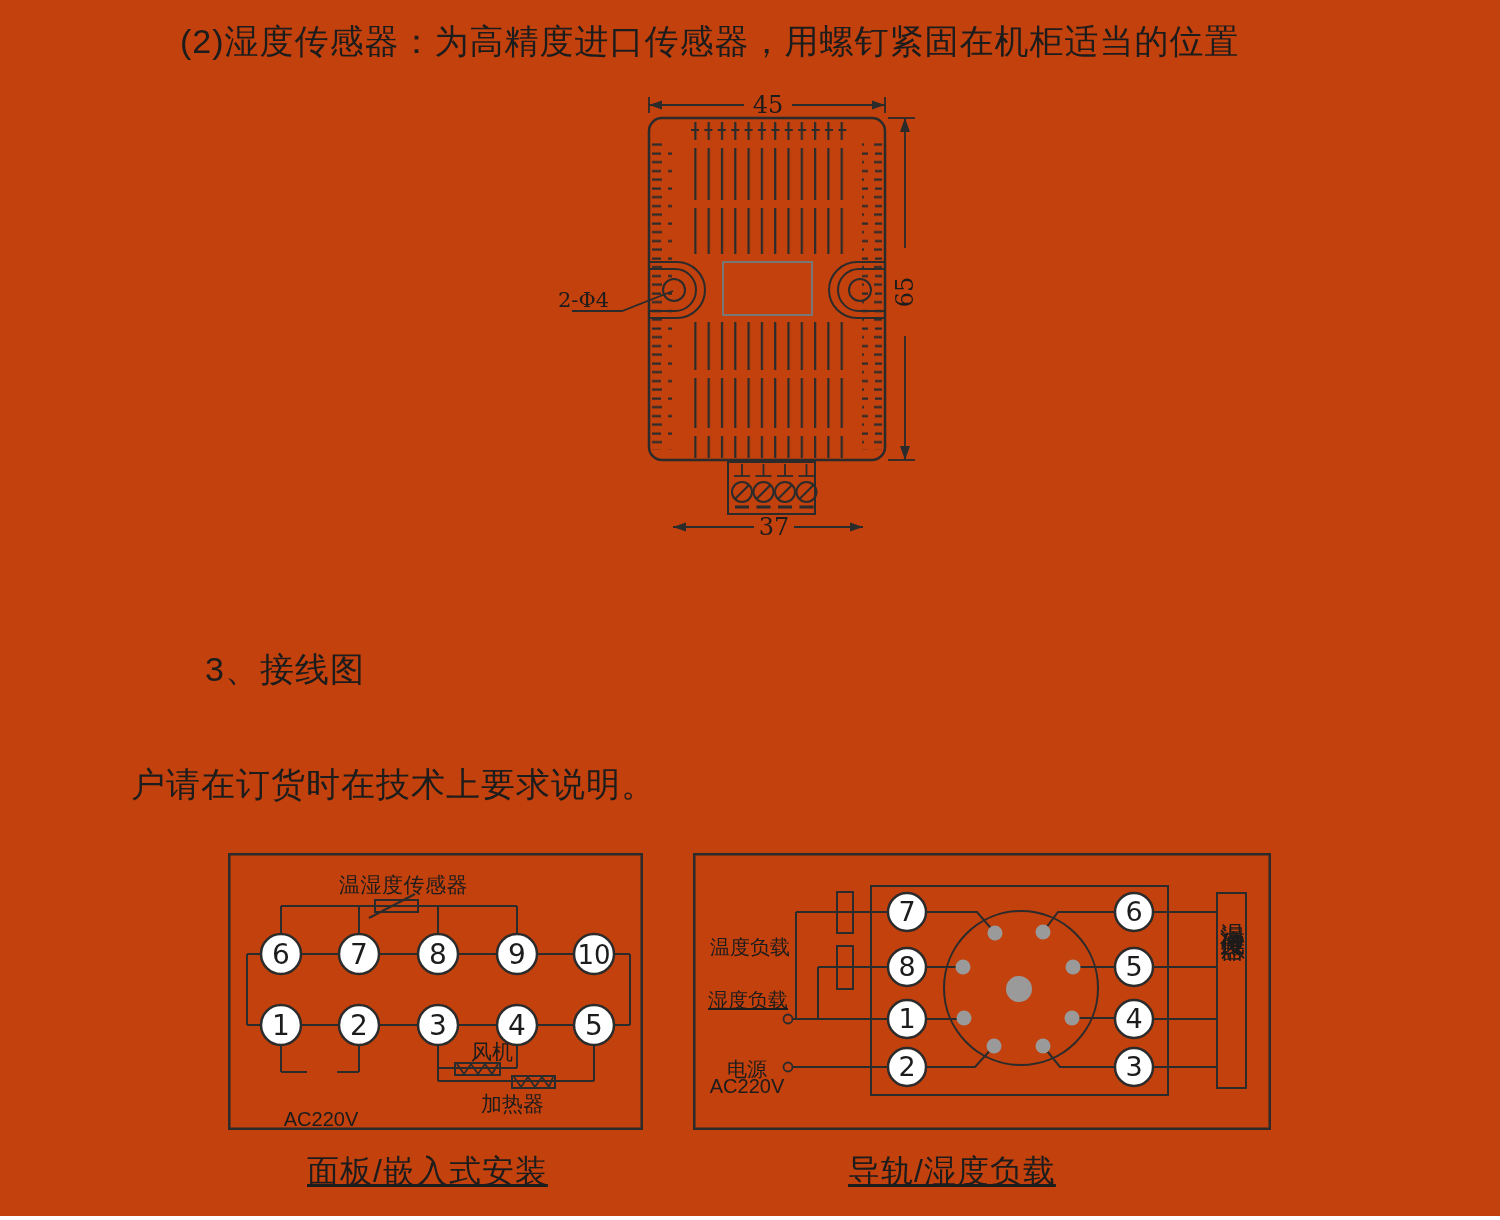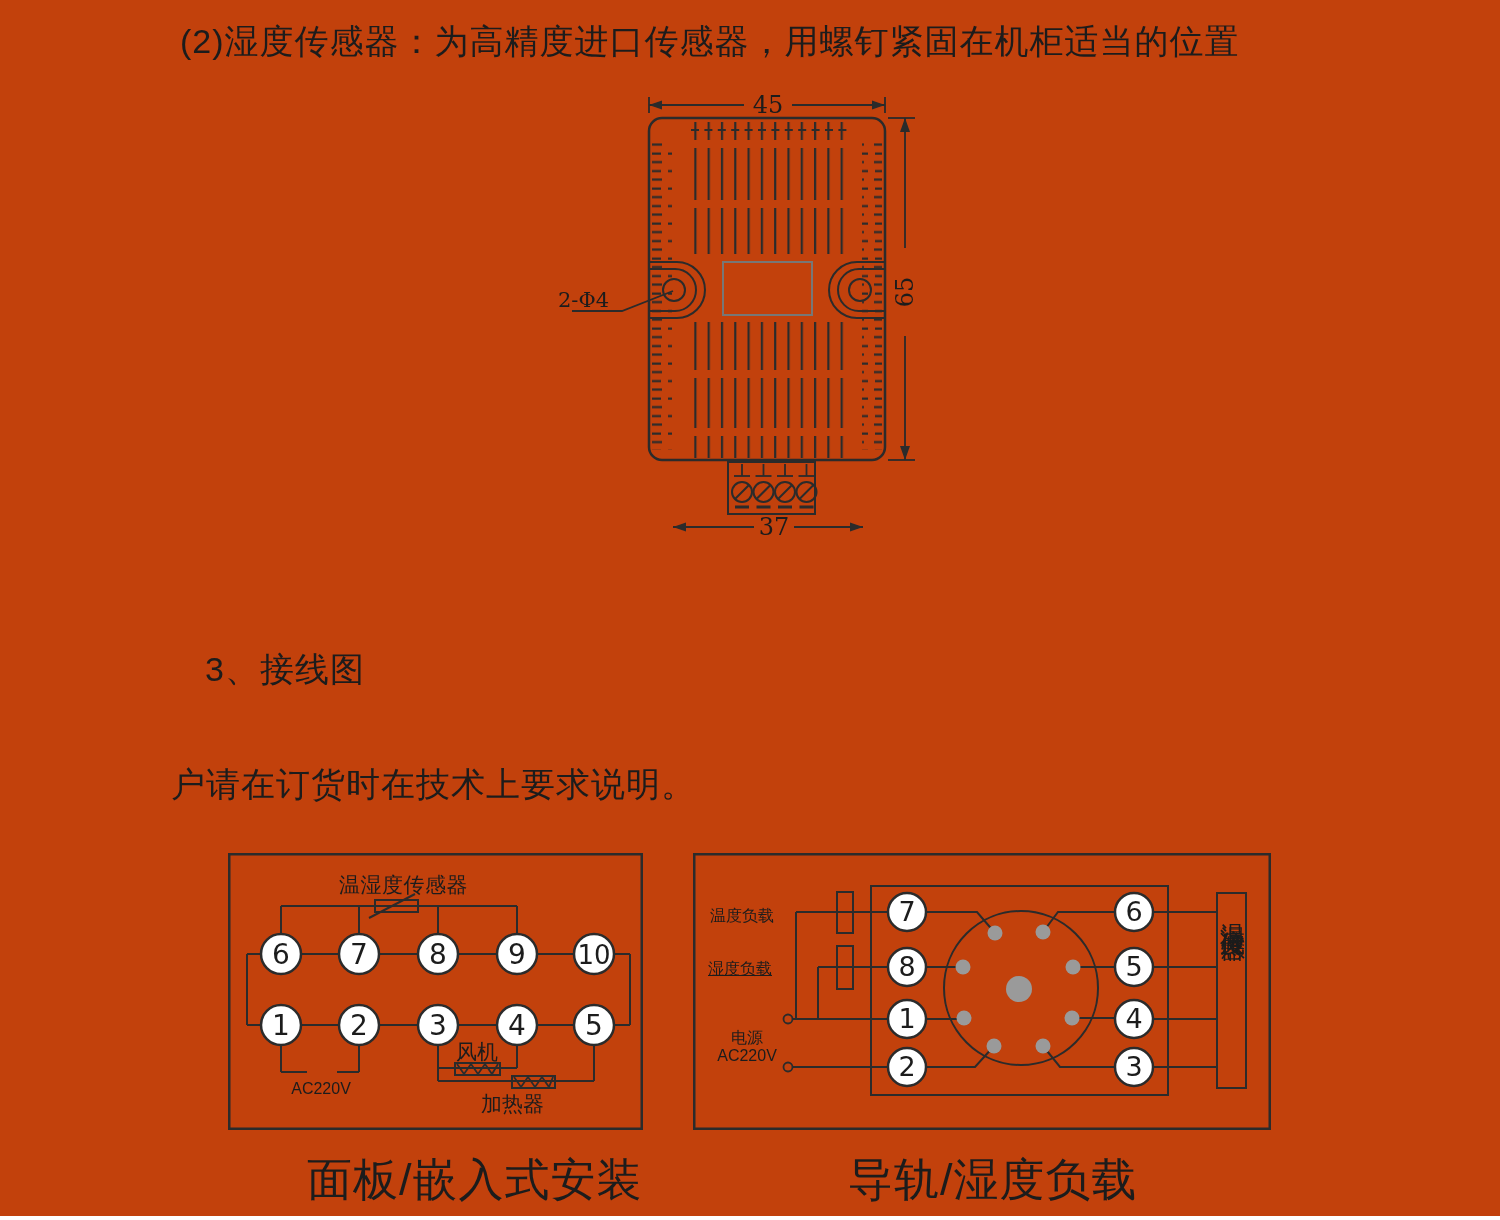--- a/index.html
+++ b/index.html
@@ -1,22 +1,22 @@
 <!DOCTYPE html>
 <html><head>
 <meta charset="utf-8">
 <style>
   html,body{margin:0;padding:0;background:#ffffff;}
   .page{position:relative;width:1500px;height:1216px;background:#c2410c;overflow:hidden;
         font-family:"Liberation Sans","DejaVu Sans",sans-serif;color:#1c1c1c;}
   .t{position:absolute;white-space:nowrap;color:#1c1c1c;}
   .cjk-lg{font-size:34px;letter-spacing:1px;}
   .lbl{font-size:21px;}
-  .lbl20{font-size:16px;}
-  .caption{font-size:45px;font-weight:500;letter-spacing:1px;}
+  .lbl20{font-size:20px;margin-top:28px;}
+  .caption{font-size:32px;font-weight:500;letter-spacing:1px;text-decoration:underline;}
   .center-box{text-align:center;}
   .vlabel{position:absolute;writing-mode:vertical-rl;text-orientation:upright;
           font-size:25px;line-height:30px;letter-spacing:3px;color:#1c1c1c;}
   svg{position:absolute;overflow:visible;}
   .ln{stroke:#2b2b2b;stroke-width:2;fill:none;}
   .ln25{stroke:#2b2b2b;stroke-width:2.5;fill:none;}
   .lnthin{stroke:#2b2b2b;stroke-width:1.8;fill:none;}
   .wcirc{stroke:#2b2b2b;stroke-width:2.5;fill:#ffffff;}
   .num{font-family:"DejaVu Sans","Liberation Sans",sans-serif;fill:#1c1c1c;}
   .dimtxt{font-family:"DejaVu Serif","Liberation Serif",serif;font-size:24px;fill:#1c1c1c;}
@@ -129,21 +129,21 @@
     <g>
       <line class="lnthin" x1="125" y1="447" x2="206" y2="447"></line>
       <line class="lnthin" x1="246" y1="447" x2="315" y2="447"></line>
       <polygon class="arrow" points="125,447 138,442.5 138,451.5"></polygon>
       <polygon class="arrow" points="315,447 302,442.5 302,451.5"></polygon>
       <text class="dimtxt" x="226" y="455" text-anchor="middle">37</text>
     </g>
   </svg>
 
   <div class="t cjk-lg" style="left:205px;top:647px;">3、接线图</div>
-  <div class="t cjk-lg" style="left:131px;top:762px;margin-left:40px;">户请在订货时在技术上要求说明。</div>
+  <div class="t cjk-lg" style="left:131px;top:762px;">户请在订货时在技术上要求说明。</div>
 
   <svg width="415" height="277" viewBox="0 0 415 277" style="left:228px;top:853px;">
     <rect class="ln25" x="1.25" y="1.25" width="412.5" height="274.5"></rect>
 
     <g>
 
       <path class="ln" d="M19,101 H402 M19,172 H402 M19,101 V172 M402,101 V172"></path>
 
       <path class="ln" d="M53,81 V53 M131,81 V53 M210,81 V53 M289,81 V53 M53,53 H289"></path>
 
@@ -188,21 +188,21 @@
         <text class="num" x="210" y="182" font-size="28" text-anchor="middle">3</text>
       <circle class="wcirc" cx="289" cy="172" r="20"></circle>
         <text class="num" x="289" y="182" font-size="28" text-anchor="middle">4</text>
       <circle class="wcirc" cx="366" cy="172" r="20"></circle>
         <text class="num" x="366" y="182" font-size="28" text-anchor="middle">5</text>
     </g>
   </svg>
 
   <div class="t lbl" style="left:339px;top:871px;letter-spacing:0.5px;">温湿度传感器</div>
   <div class="t lbl20" style="left:283px;top:1080px;width:76px;text-align:center;">AC220V</div>
-  <div class="t lbl" style="left:456px;top:1038px;font-family:Liberation Mono, monospace;">风机</div>
+  <div class="t lbl" style="left:471px;top:1038px;font-family:Liberation Mono, monospace;">风机</div>
   <div class="t lbl" style="left:481px;top:1090px;">加热器</div>
 
   <svg width="580" height="277" viewBox="0 0 580 277" style="left:693px;top:853px;">
     <rect class="ln25" x="1.25" y="1.25" width="575.5" height="274.5"></rect>
 
     <g>
 
       <path class="ln" d="M195,59 H103 M103,59 V166 M195,114 H125 M125,114 V166 M99.5,166 H195 M99.5,214 H195"></path>
 
       <path class="ln" d="M233,59 H284 L302,80"></path>

